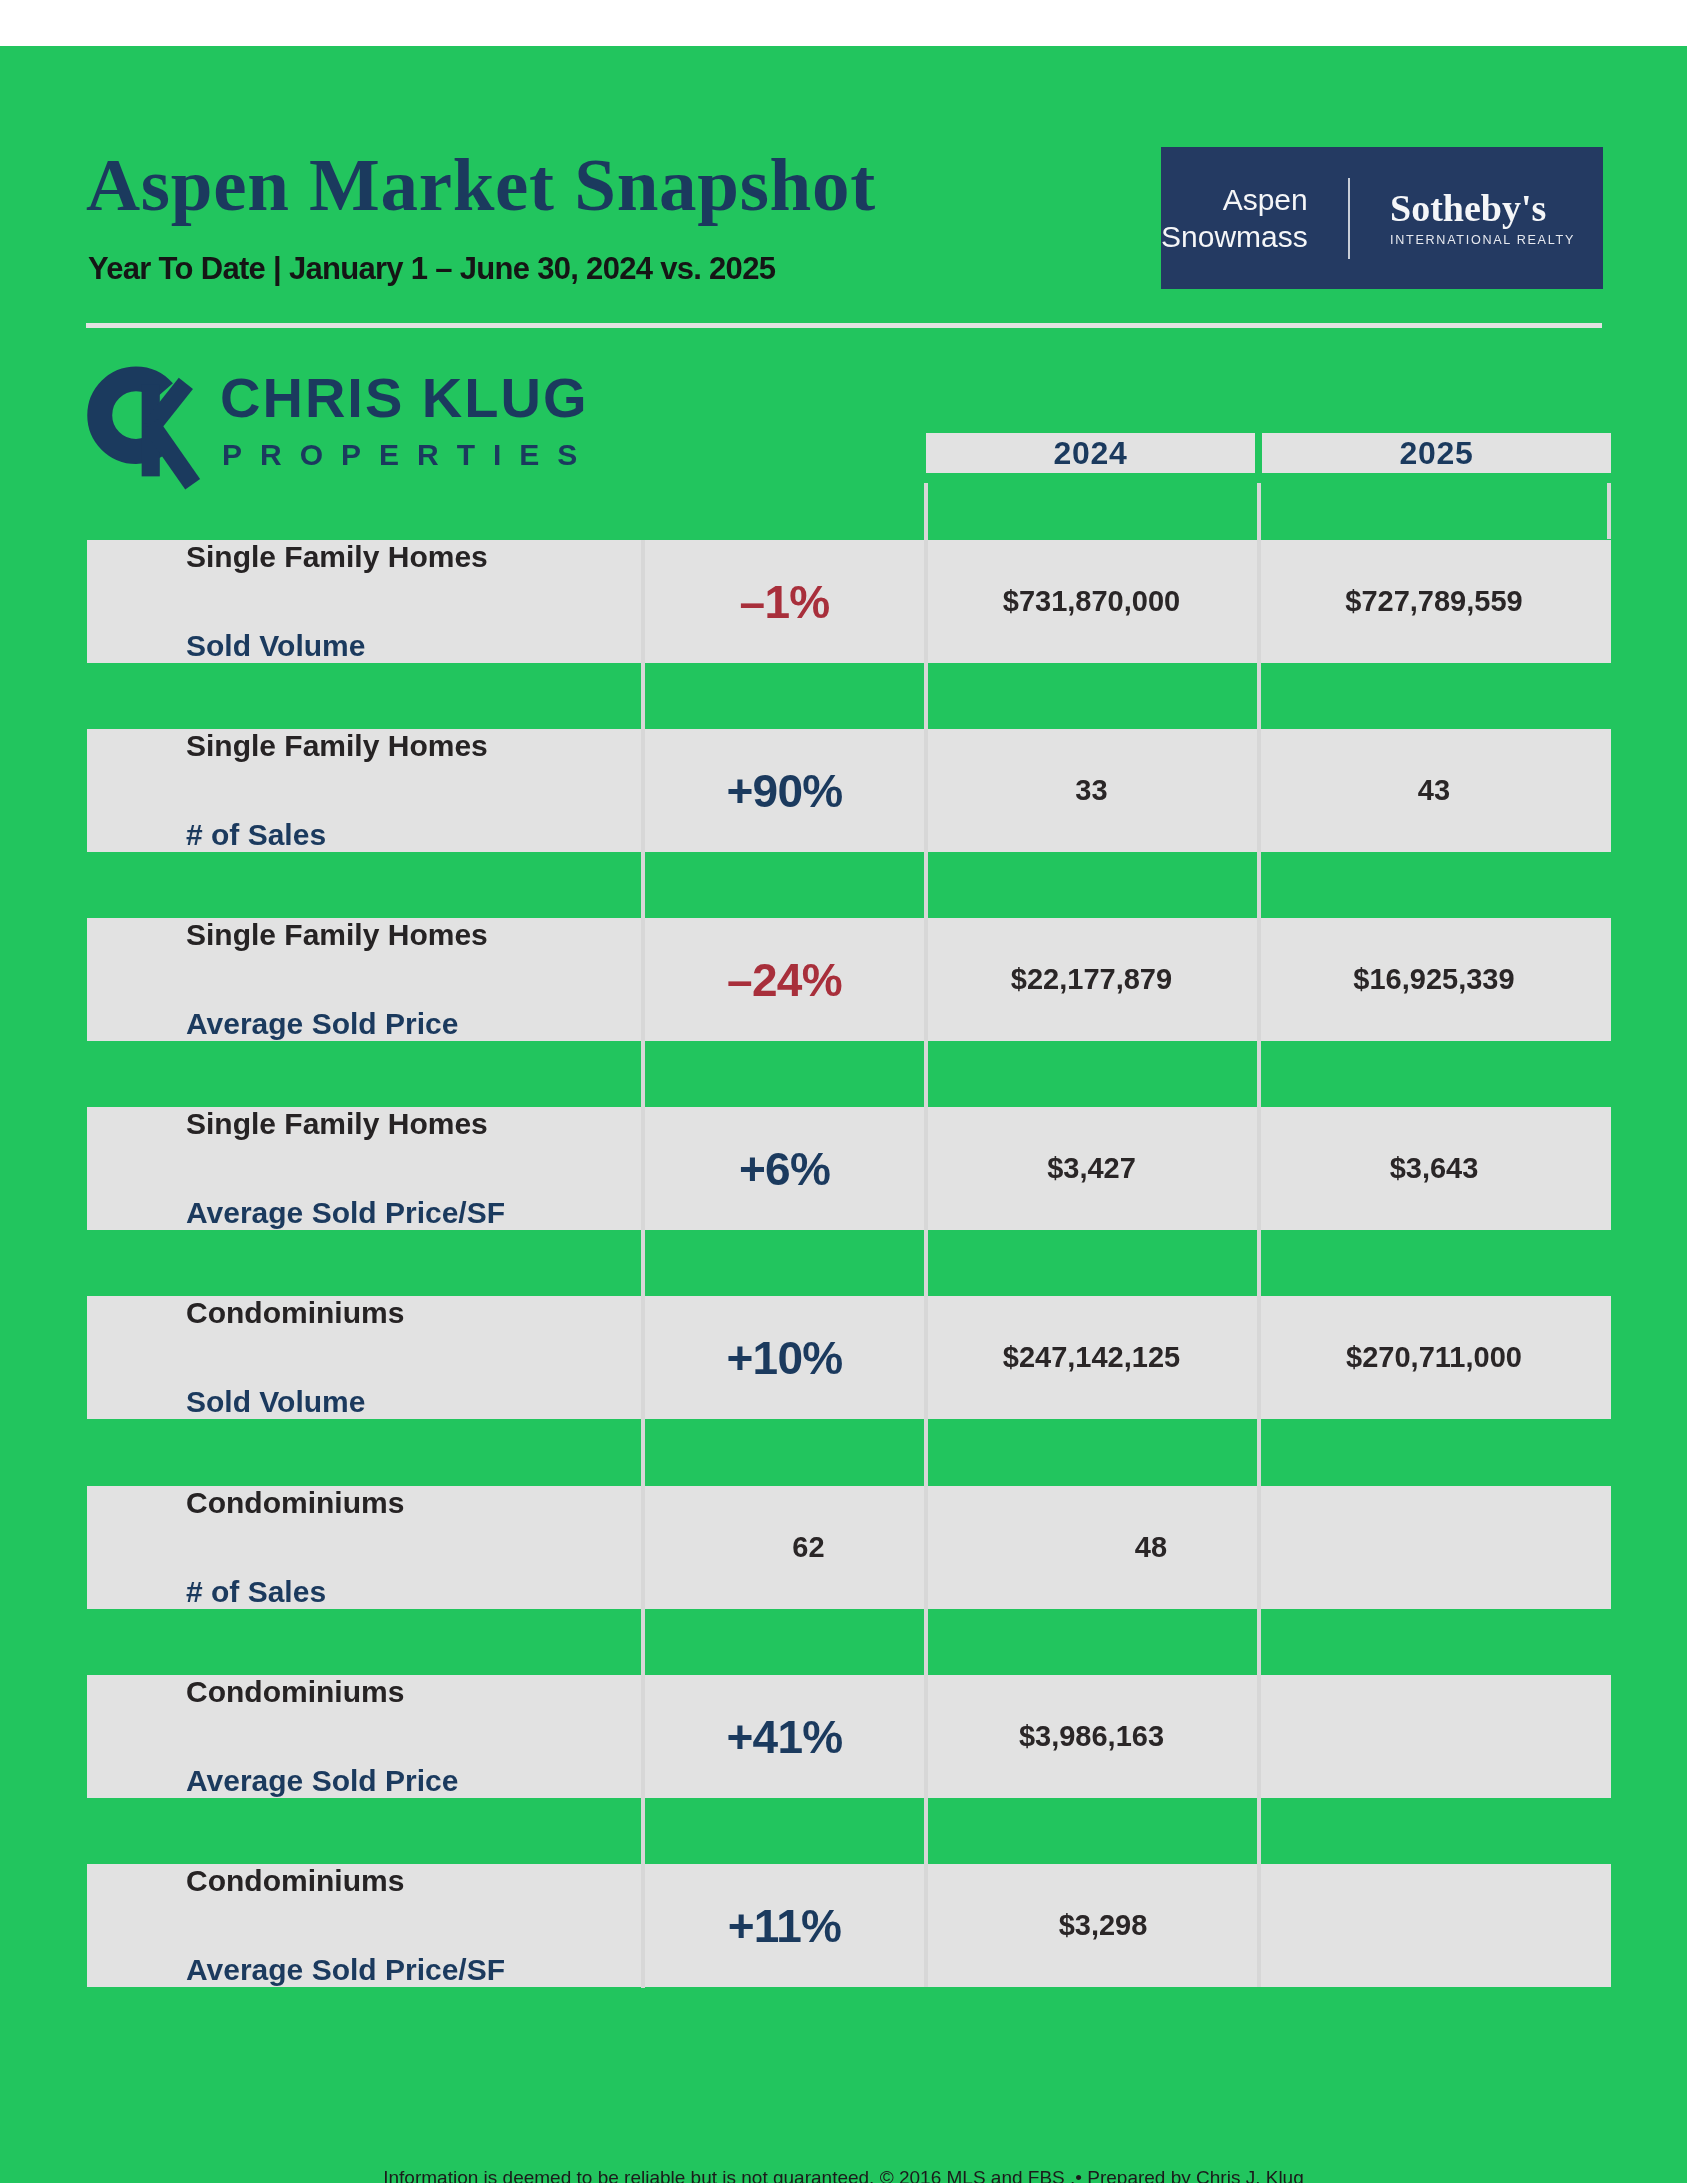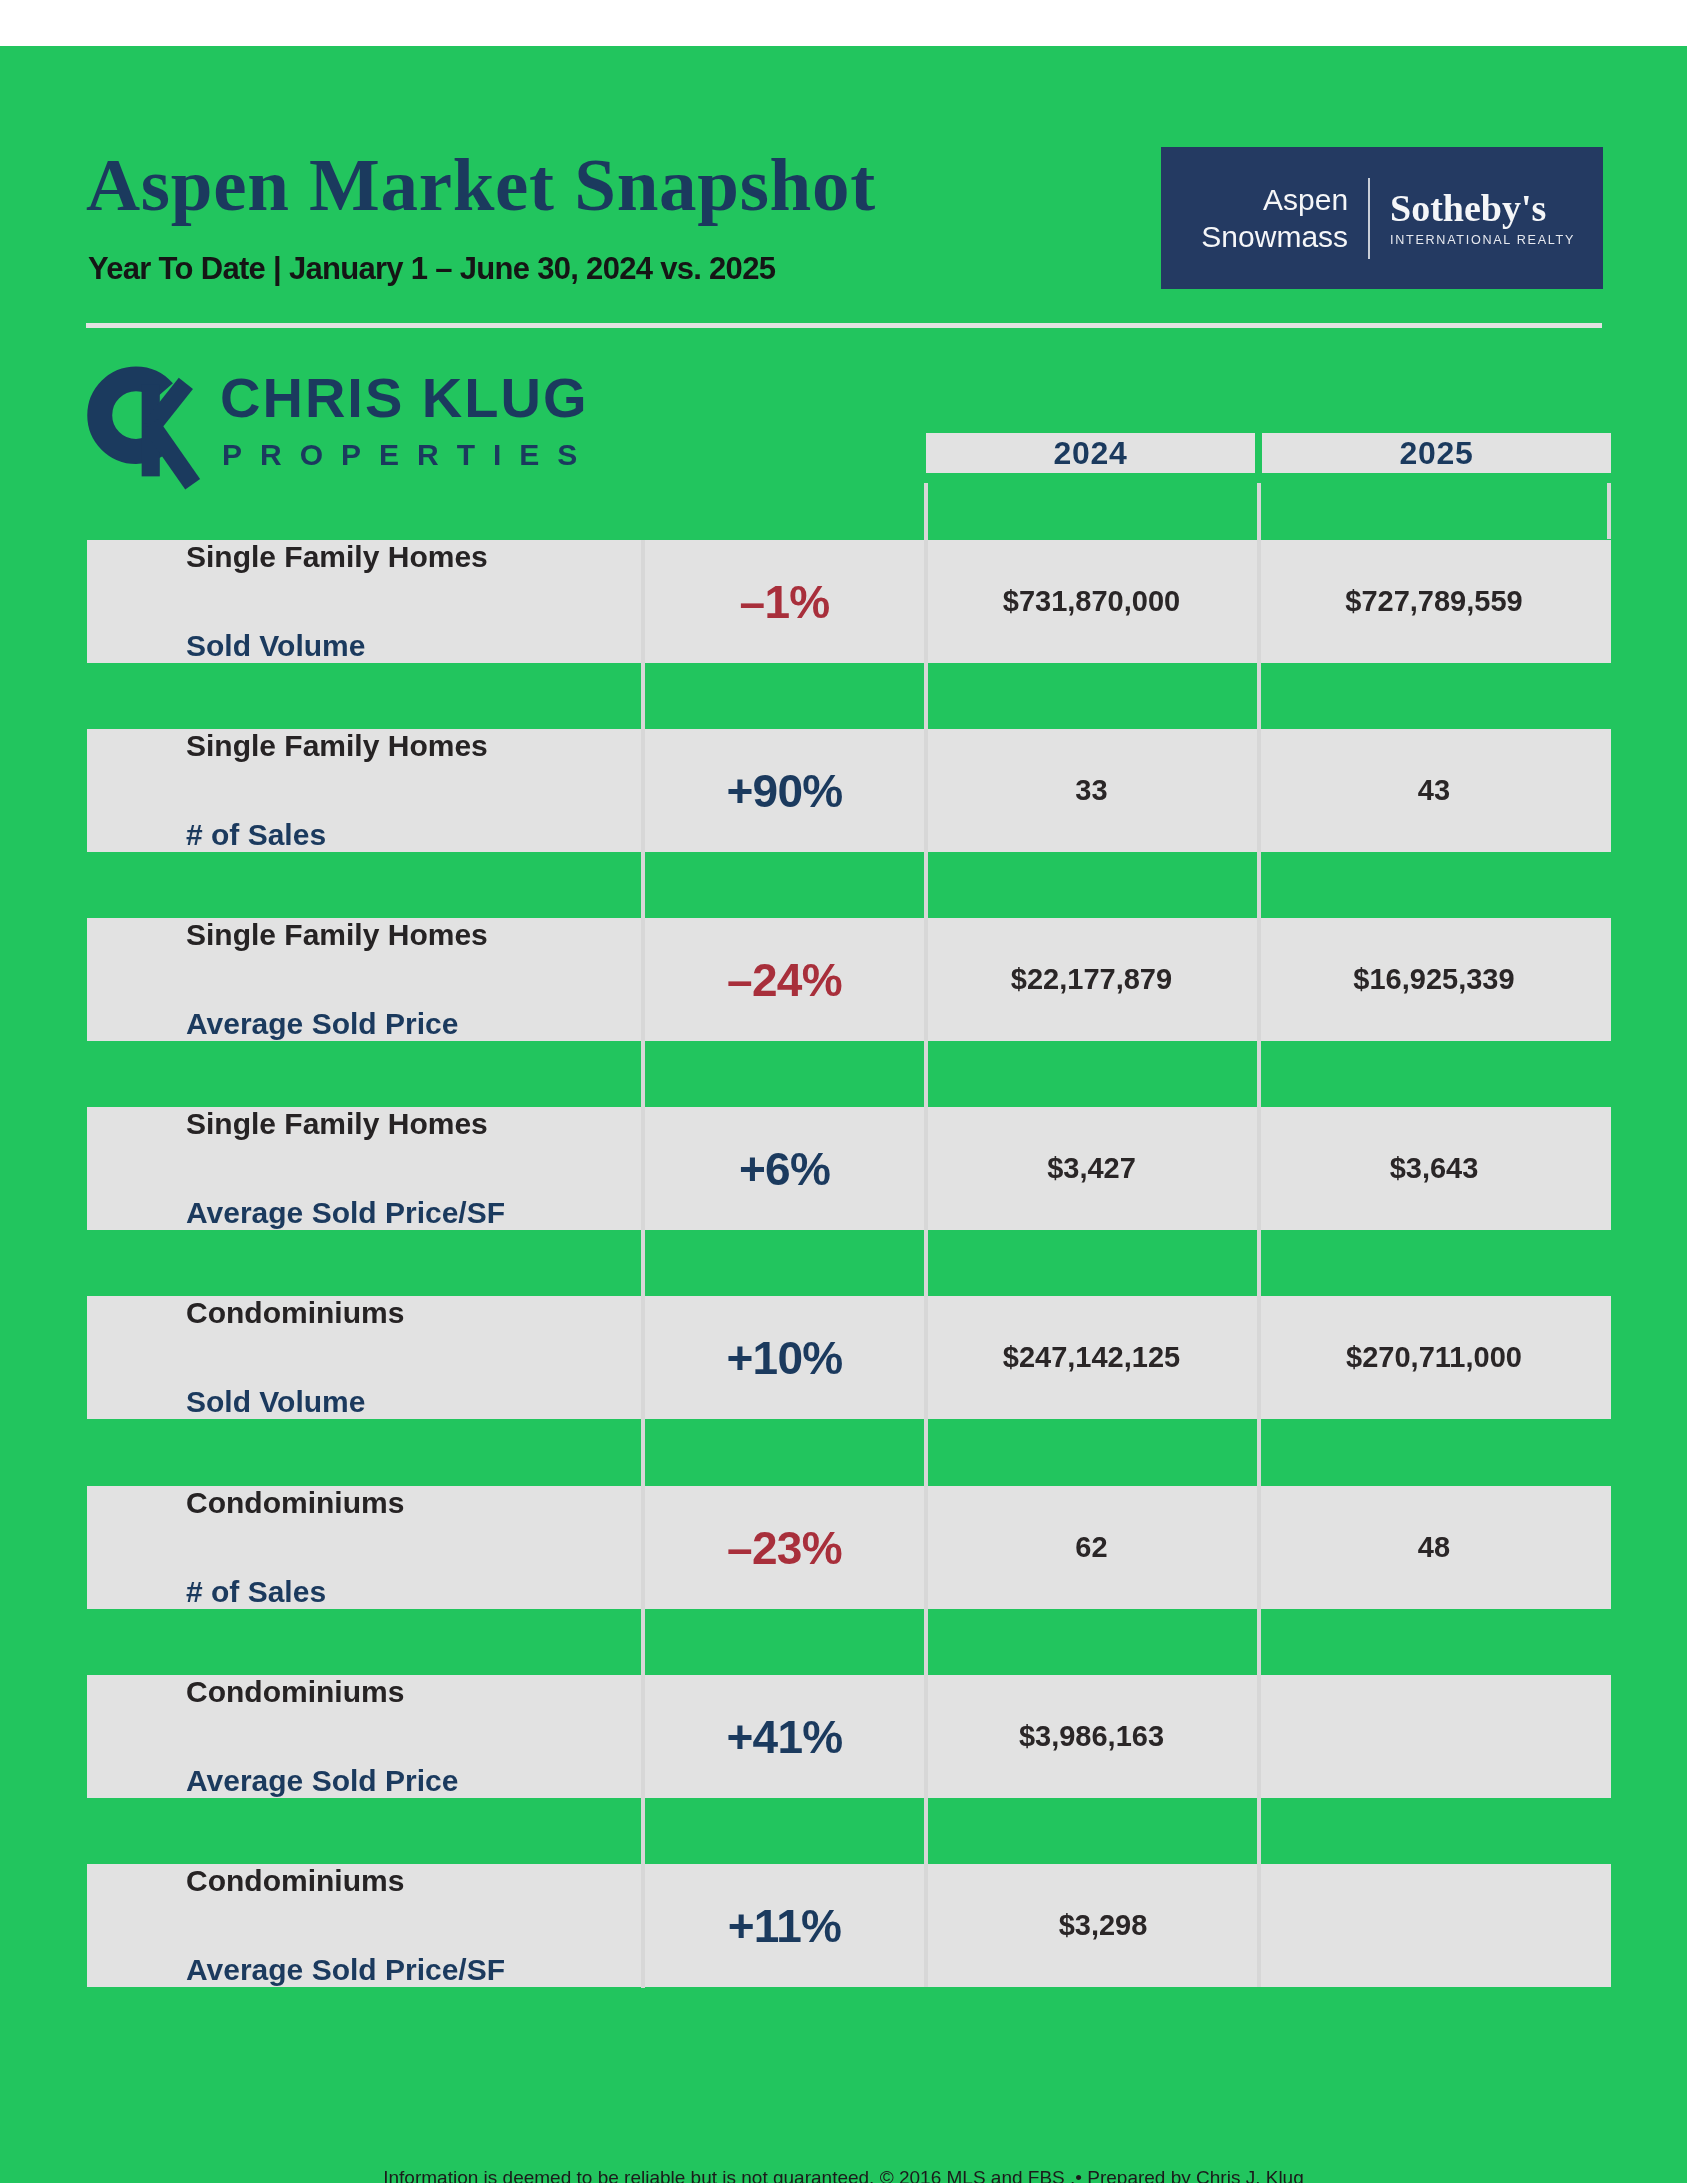--- a/index.html
+++ b/index.html
@@ -25,21 +25,21 @@
     color:var(--navy);letter-spacing:0.7px;white-space:nowrap;
   }
   .subtitle{
     position:absolute;left:88px;top:205px;
     font-size:31px;font-weight:bold;color:#151515;
     letter-spacing:-0.7px;white-space:nowrap;
   }
   .brandbox{
     position:absolute;left:1161px;top:101px;width:442px;height:142px;
     background:#243A62;
-    display:flex;align-items:center;justify-content:flex-end;
+    display:flex;align-items:center;justify-content:space-between;
     padding-right:28px;box-sizing:border-box;color:#f5f6f8;
   }
   .brand-left{text-align:right;font-size:30px;line-height:1.25;font-weight:400;letter-spacing:0;}
   .brand-divider{width:2px;height:81px;background:rgba(255,255,255,0.75);margin:0 20px;}
   .brand-right{text-align:left;}
   .sothebys{font-family:"Liberation Serif", serif;font-weight:bold;font-size:38px;line-height:1;}
   .sothebys-sub{font-size:12.6px;letter-spacing:1.7px;margin-top:6.6px;color:#e8eaf0;}
   .rule{
     position:absolute;left:86px;top:277px;width:1516px;height:4.6px;background:#E2E2E2;
   }
@@ -192,23 +192,20 @@
       </div>
     <div class="cell y24">$247,142,125</div>
     <div class="cell y25">$270,711,000</div>
   </div>
 
   <div class="row r5">
     <div class="cell label">
       <div class="cat">Condominiums</div>
       <div class="metric"># of Sales</div>
     </div>
-    <div class="cell pct">
-        <span class="pctval negative">–23%</span>
-      </div>
     <div class="cell y24">62</div>
     <div class="cell y25">48</div>
   </div>
 
   <div class="row r6">
     <div class="cell label">
       <div class="cat">Condominiums</div>
       <div class="metric">Average Sold Price</div>
     </div>
     <div class="cell pct">

